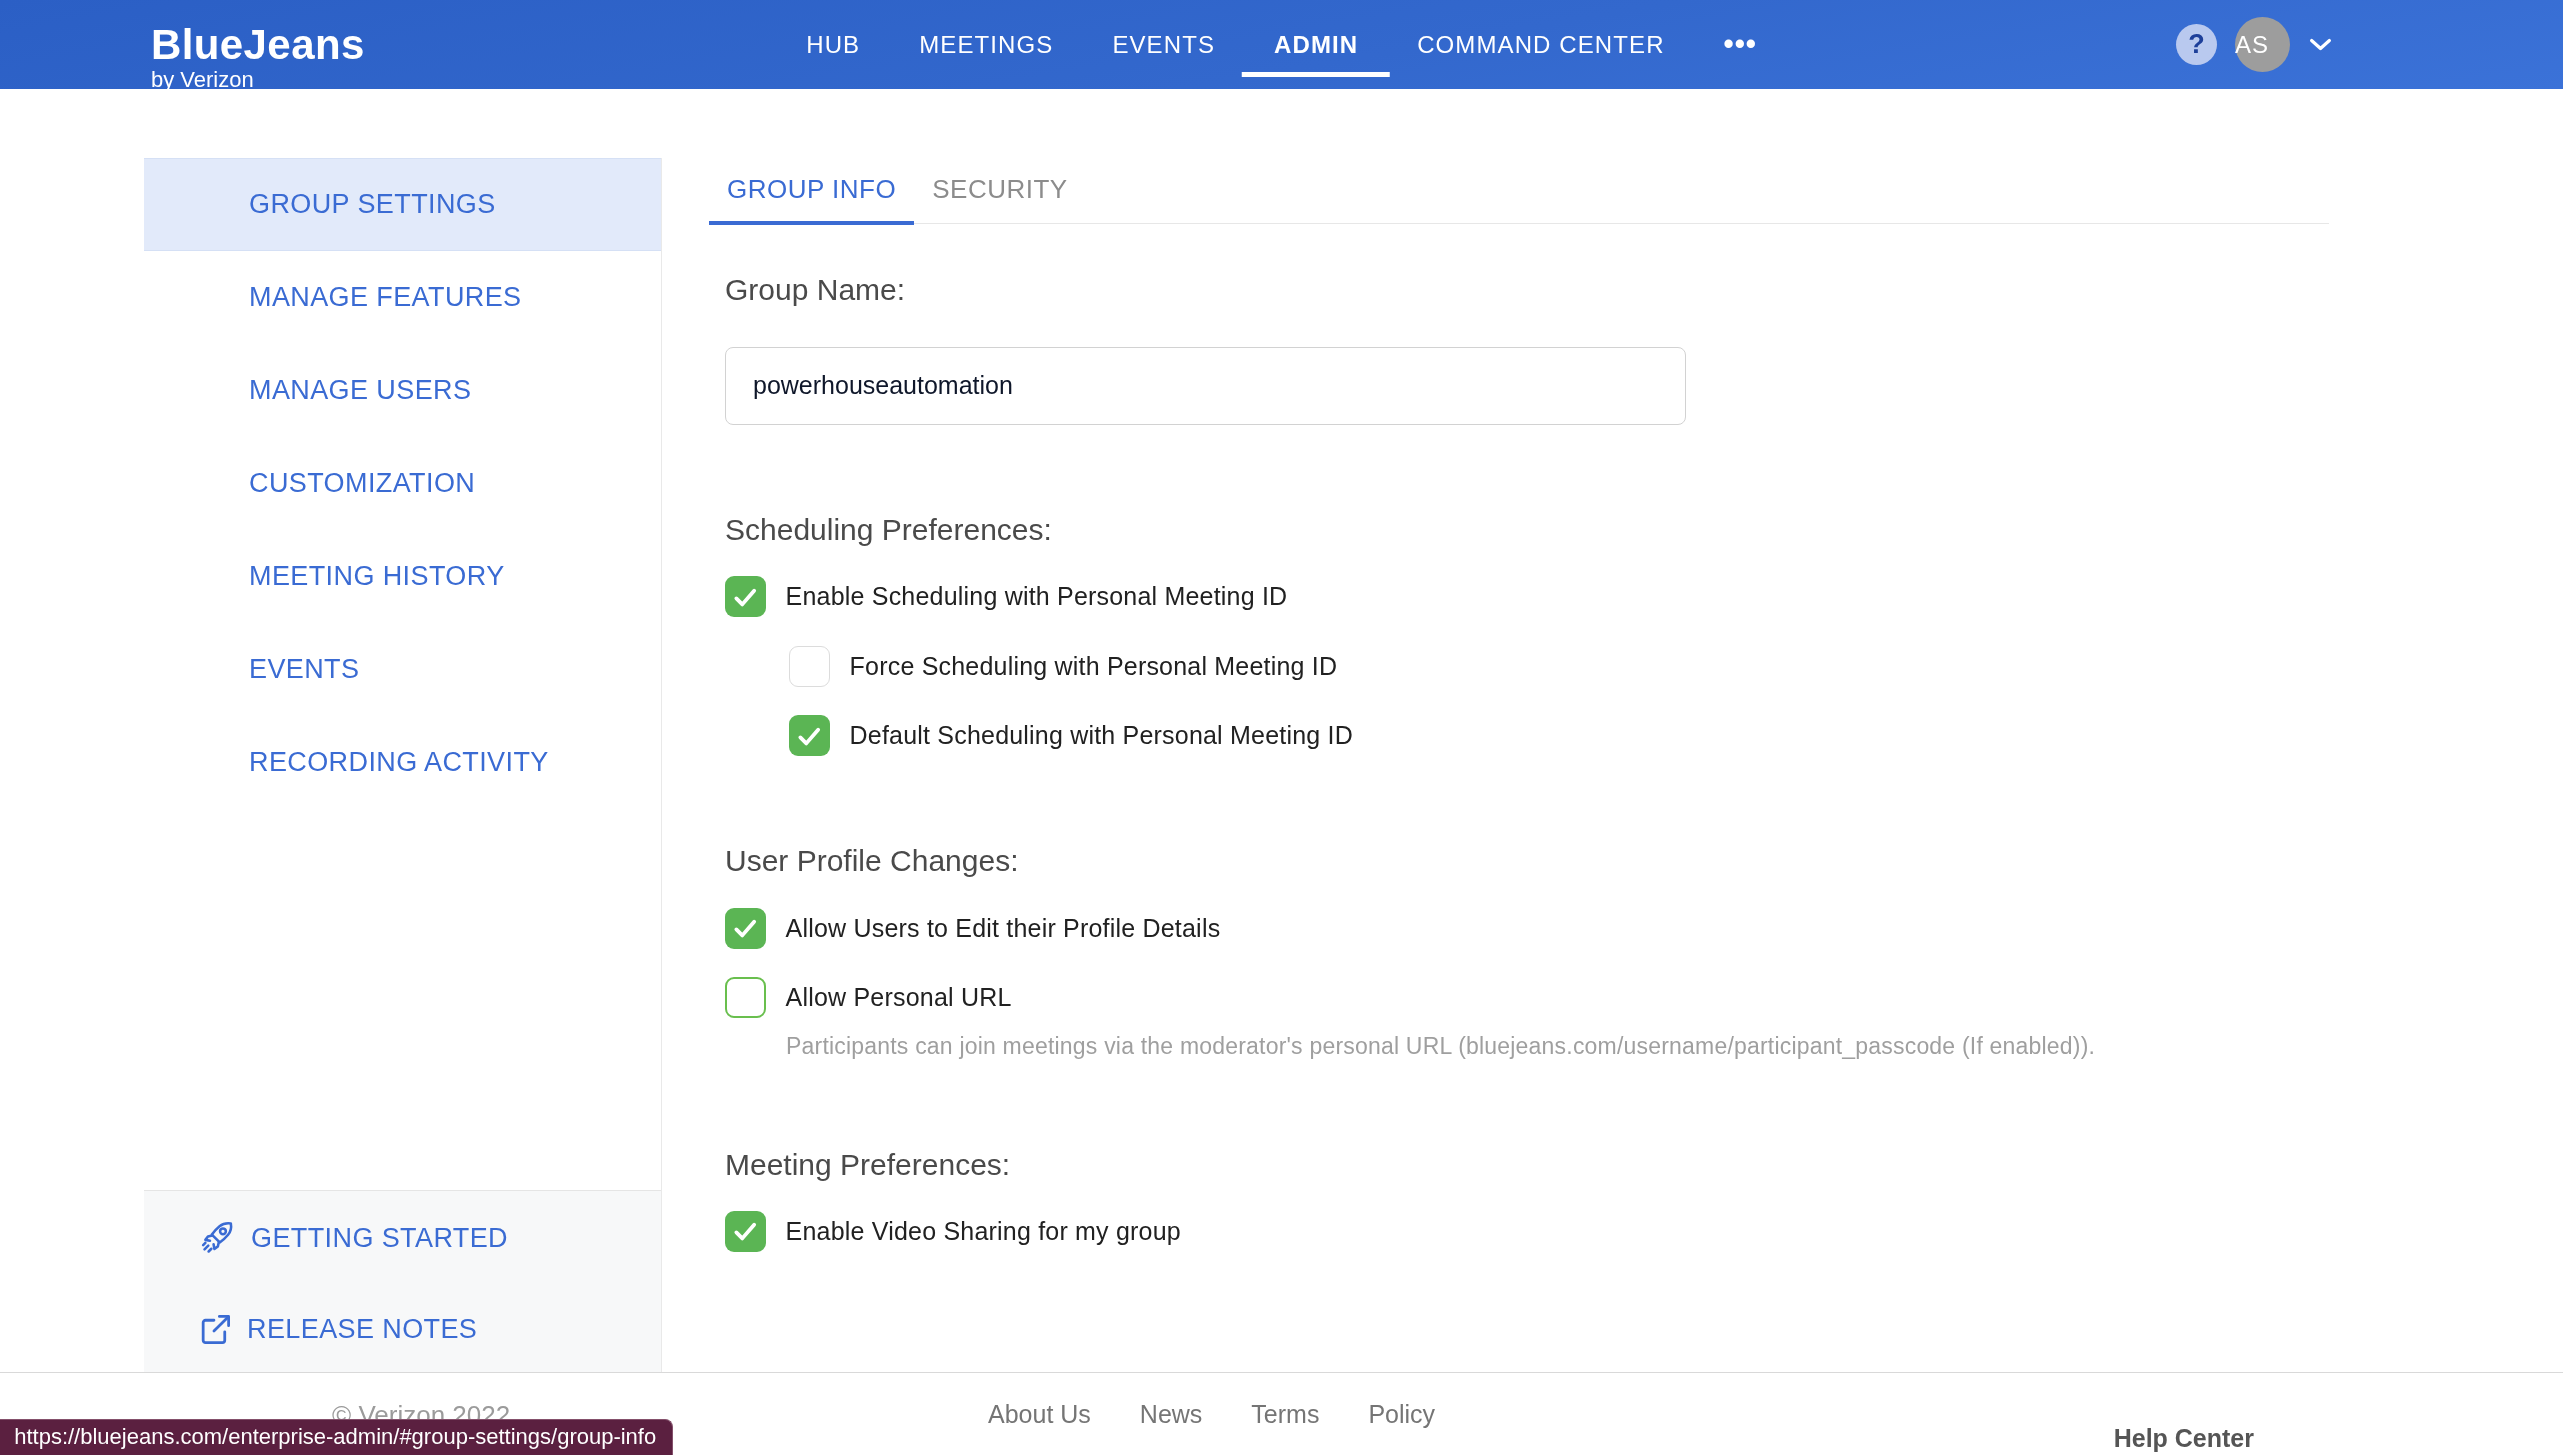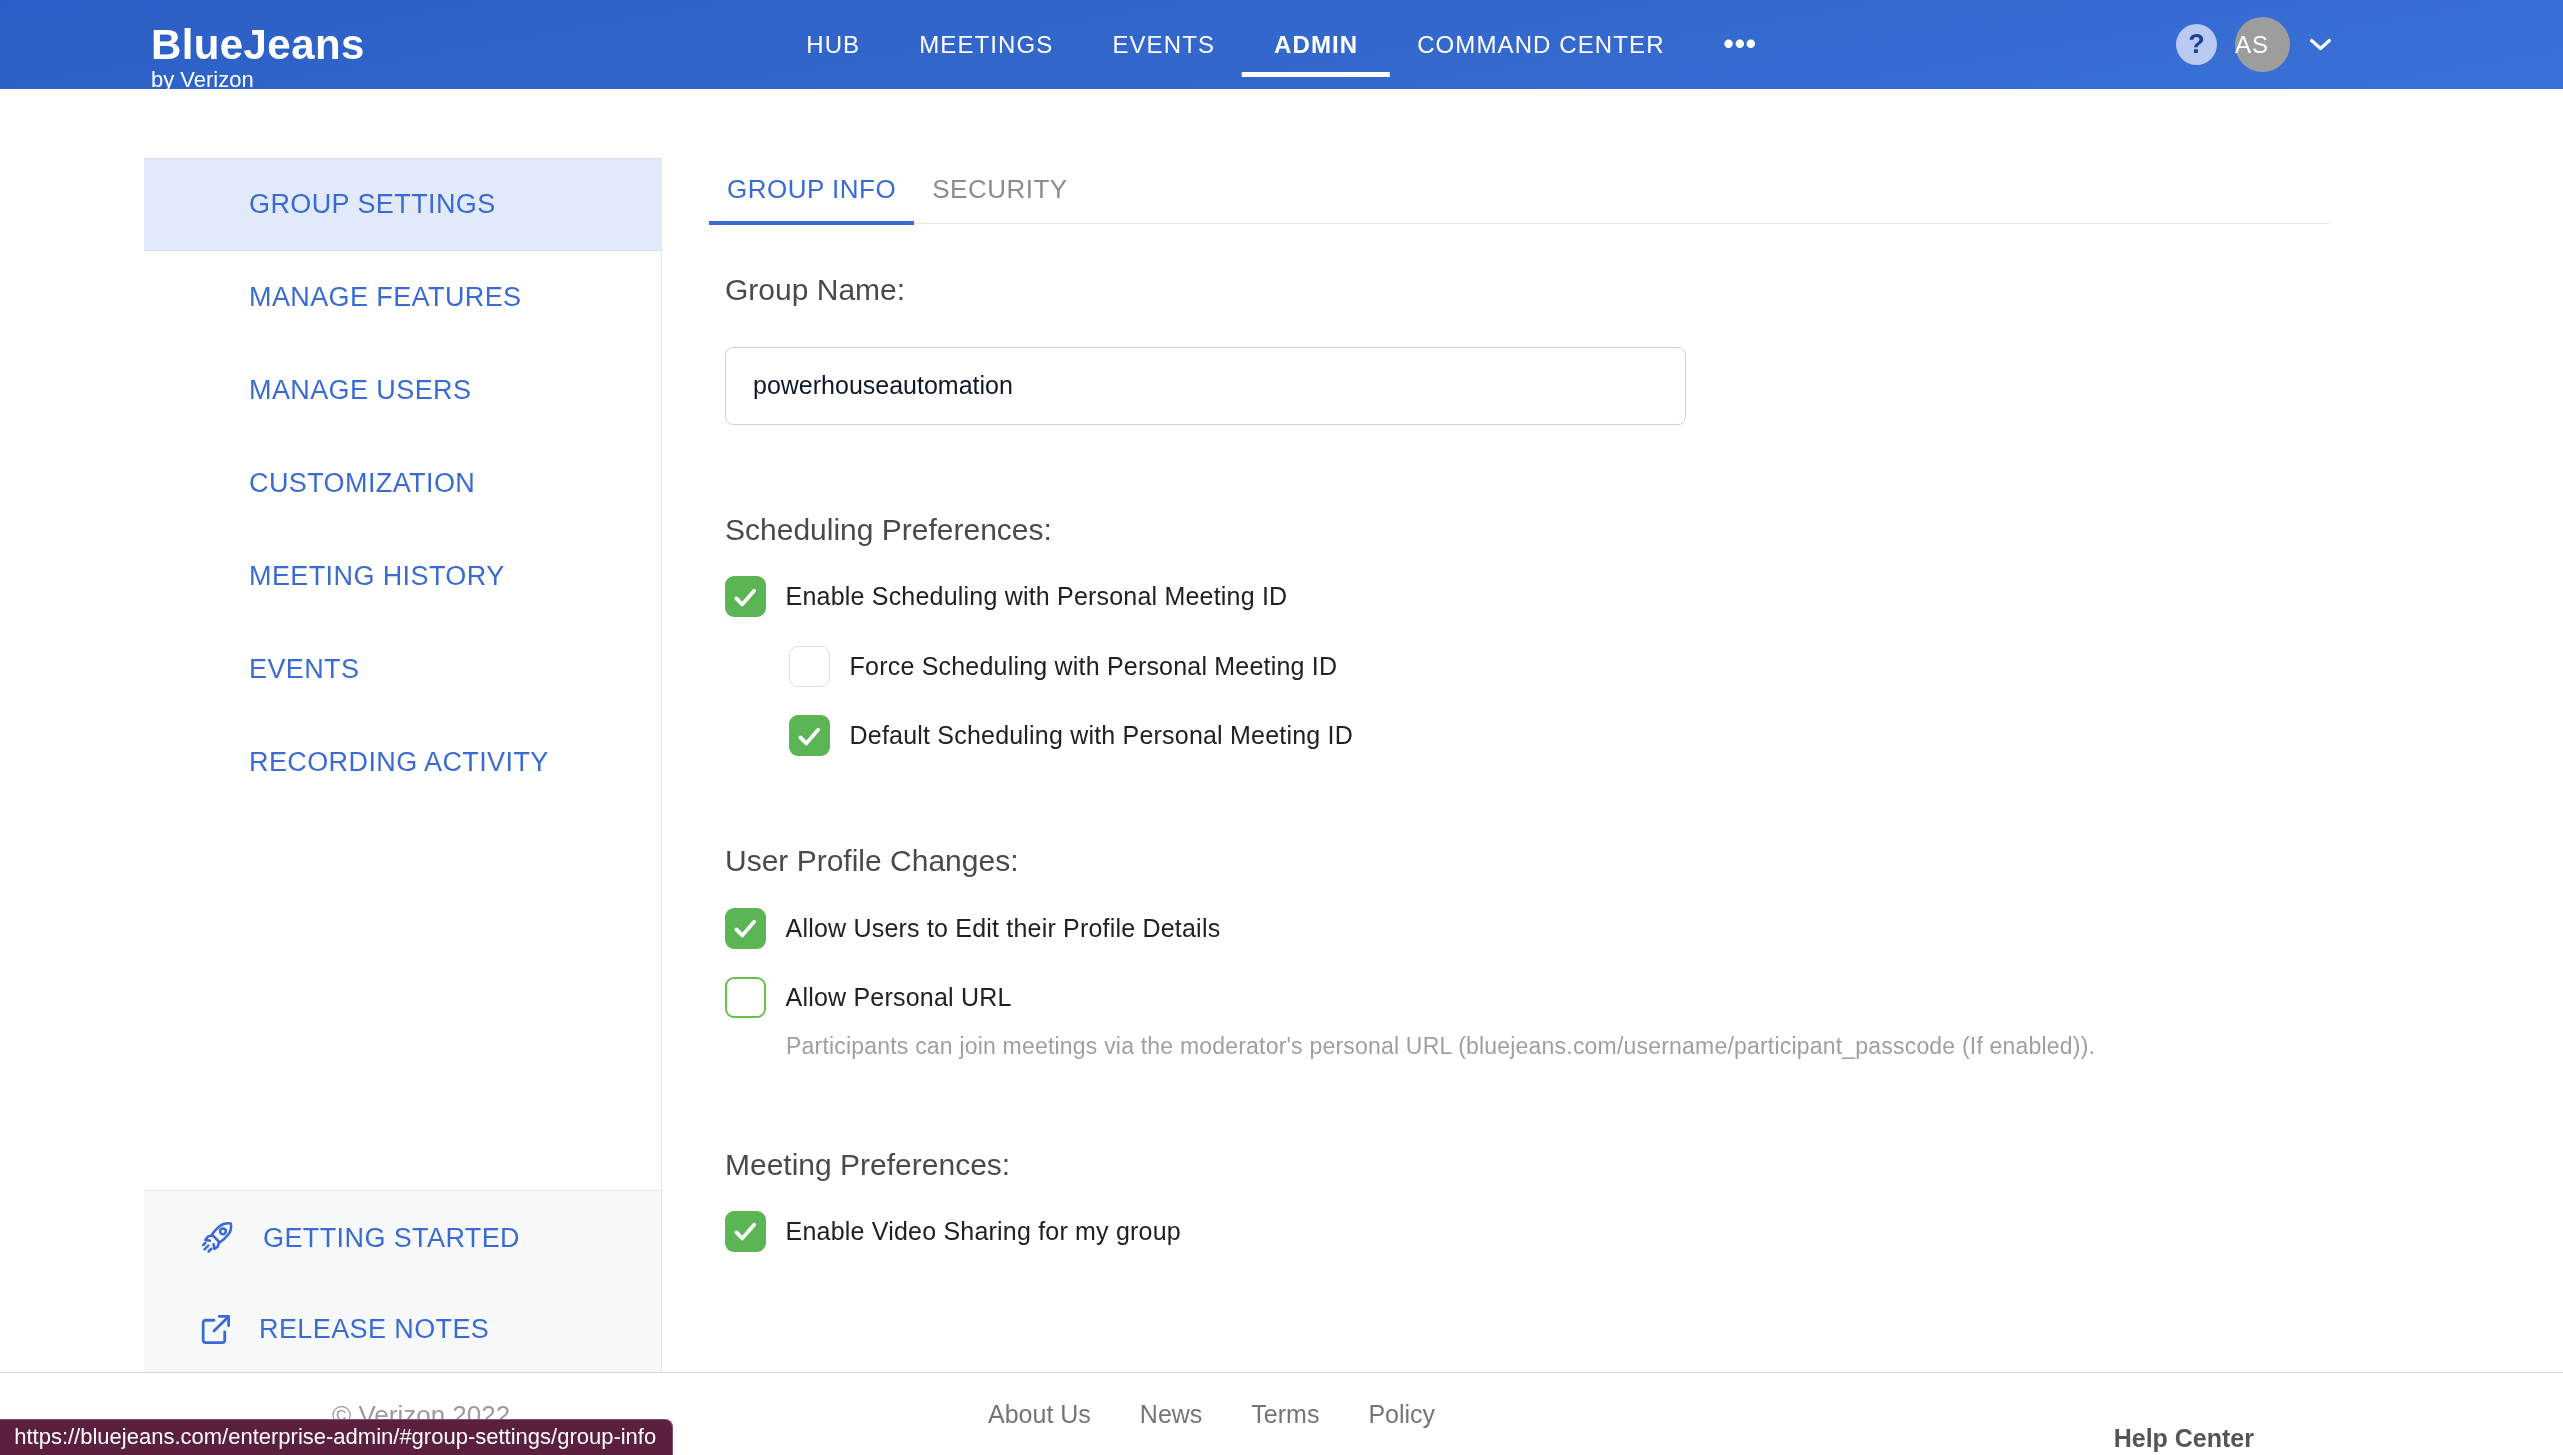--- a/index.html
+++ b/index.html
@@ -59,21 +59,21 @@
     height:93px; display:flex; align-items:center; padding-left:105px;
     color:#3a6bd3; font-size:27px; letter-spacing:0.4px; cursor:pointer; white-space:nowrap;
   }
   .side-item.active { background:#e2eafa; border-top:0.9px solid #d5e0f5; border-bottom:0.9px solid #d5e0f5; }
 
   .sidebar-footer {
     position:absolute; left:0; right:0; top:1032px; bottom:0;
     background:#f7f8f9; border-top:1.8px solid #e5e5e5; padding-top:1.8px;
   }
   .sf-item {
-    height:91px; display:flex; align-items:center; gap:25px;
+    height:91px; display:flex; align-items:center; gap:13px;
     padding-left:53px; color:#3a6bd3; font-size:27px; letter-spacing:0.4px; cursor:pointer;
   }
   .sf-item svg { flex:none; }
 
   
   main { position:absolute; left:709px; top:163px; width:1620px; z-index:1; }
   .tabs { display:flex; border-bottom:1.8px solid #e7e7e7; }
   .tab {
     padding:10.7px 18px 16px; font-size:26px; letter-spacing:0.5px;
     color:#8c8c8c; margin-bottom:-1.8px; cursor:pointer; white-space:nowrap;

